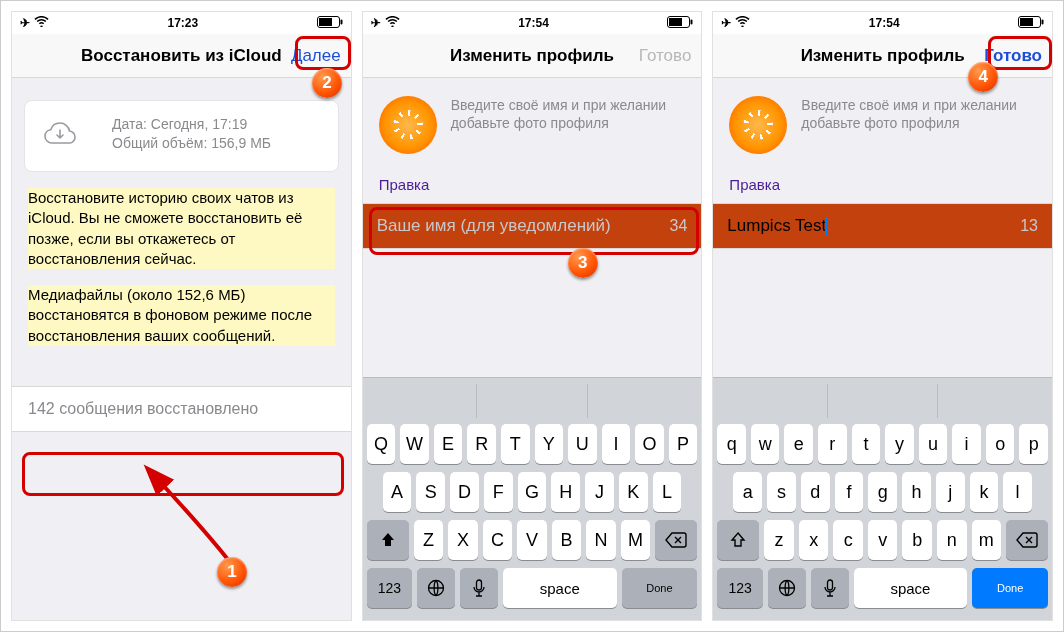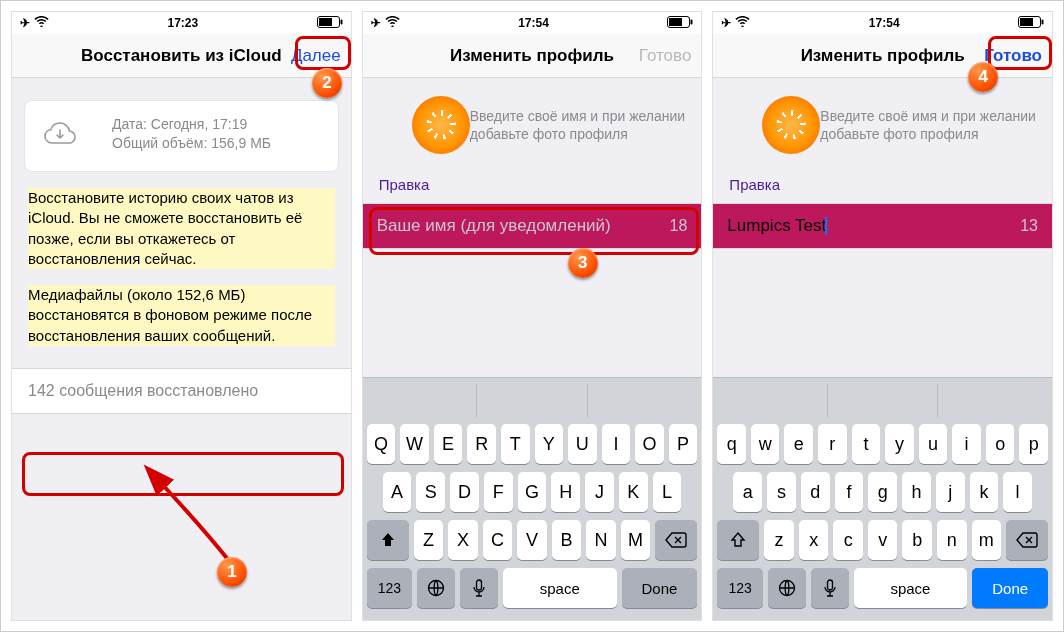--- a/index.html
+++ b/index.html
@@ -12,45 +12,45 @@
   .navbar .title { font-size: 17px; font-weight: 600; color: #000; }
   .navbar .right-btn { position: absolute; right: 10px; font-size: 17px; color: #1d4ed8; }
   .navbar .right-btn.disabled { color: #b8b8b8; }
   .content { flex: 1; background: #efeff4; position: relative; }
 
   
   .card { margin: 22px 12px 0 12px; background: #fff; border-radius: 8px; padding: 14px; display:flex; gap:31px; align-items:flex-start; border:1px solid #e4e4e8;}
   .cloud-icon { width:42px; height:42px; display:flex; align-items:center; justify-content:center; color:#9a9aa0;}
   .card-text { font-size:14px; color:#8a8a8e; line-height:1.35;}
   .para { margin: 16px 16px 0 16px; font-size:15px; color:#000; line-height:1.35; background:#fef9c3;}
-  .restore-row { margin-top: 22px; background:#fff; border-top:1px solid #d8d8d8; border-bottom:1px solid #d8d8d8; padding: 13px 16px; font-size:16px; color:#8a8a8e;}
+  .restore-row { margin-top: 40px; background:#fff; border-top:1px solid #d8d8d8; border-bottom:1px solid #d8d8d8; padding: 13px 16px; font-size:16px; color:#8a8a8e;}
 
   
-  .profile-head { display:flex; padding: 18px 16px 6px 16px; align-items:center;margin-left:33px;}
+  .profile-head { display:flex; gap:14px; padding: 18px 16px 6px 16px; align-items:flex-start;}
   .avatar { width:58px; height:58px; border-radius:50%; background: radial-gradient(circle at 50% 50%, #ffb84d 0%, #ff9500 55%, #ff7f00 70%); position:relative; flex-shrink:0;}
   .avatar::after{ content:""; position:absolute; inset:14px; border-radius:50%; background:
     repeating-conic-gradient(#fff 0 10deg, transparent 10deg 40deg); mask: radial-gradient(circle, transparent 44%, #000 45%);}
   .hint { font-size:14px; color:#8a8a8e; line-height:1.3;}
   .edit-link { margin: 16px 16px 10px 16px; font-size:15px; color:#4c1d95;}
-  .name-row { background:#be185d; border-top:1px solid #d8d8d8; border-bottom:1px solid #d8d8d8; padding: 12px 14px; display:flex; align-items:center; justify-content:space-between; font-size:17px;}
+  .name-row { background:#c2410c; border-top:1px solid #d8d8d8; border-bottom:1px solid #d8d8d8; padding: 12px 14px; display:flex; align-items:center; justify-content:space-between; font-size:17px;}
   .name-row .ph { color:#c7c7cc;}
   .name-row .val { color:#000; position:relative;}
   .name-row .val::after{ content:""; position:absolute; right:-1px; top:1px; bottom:1px; width:2px; background:#007aff;}
   .name-row .count { color:#c7c7cc; font-size:16px;}
 
   
   .keyboard { position:absolute; bottom:0; left:0; right:0; background:#d1d4d9; border-top:1px solid #b8bbc0; padding:6px 4px 4px 4px;}
   .sugg { display:flex; height:34px; margin-bottom:6px;}
   .sugg div { flex:1; border-right:1px solid #b8bbc0;}
   .sugg div:last-child{border:none;}
   .krow { display:flex; gap:5px; justify-content:center; margin-bottom:8px;}
   .key { background:#fff; border-radius:5px; box-shadow:0 1px 0 #898b8f; height:40px; flex:1; max-width:30px; display:flex; align-items:center; justify-content:center; font-size:18px; color:#000;}
   .key.special { background:#acb1b9; max-width:42px; font-size:14px;}
   .key.space { max-width:none; flex:3; font-size:15px;}
-  .key.done { background:#acb1b9; max-width:64px; flex:2; color:#000; font-size:15px;}
+  .key.done { background:#acb1b9; max-width:64px; flex:2; color:#000; font-size:11px;}
   .key.done.blue { background:#007aff; color:#fff;}
   .krow.bottom .key { max-width:none;}
   .krow.bottom .key.num { flex:1.2; background:#acb1b9; font-size:14px;}
   .krow.bottom .key.globe { flex:1; background:#acb1b9;}
   .krow.bottom .key.mic { flex:1; background:#acb1b9;}
 
   
   .callout-box { position:absolute; border:3px solid #d40000; border-radius:8px; pointer-events:none;}
   .badge { position:absolute; width:30px; height:30px; border-radius:50%; background: radial-gradient(circle at 35% 30%, #ff9a4d, #ff5000 60%, #c83000); color:#fff; font-weight:700; font-size:17px; display:flex; align-items:center; justify-content:center; box-shadow: 0 2px 3px rgba(0,0,0,.4), inset 0 1px 2px rgba(255,255,255,.5);}
   .arrow { position:absolute; pointer-events:none; }
@@ -143,21 +143,21 @@
       <span class="right-btn disabled">Готово</span>
     </div>
     <div class="content" style="background:#efeff4;">
       <div class="profile-head">
         <div class="avatar"></div>
         <div class="hint">Введите своё имя и при желании добавьте фото профиля</div>
       </div>
       <div class="edit-link">Правка</div>
       <div class="name-row">
         <span class="ph">Ваше имя (для уведомлений)</span>
-        <span class="count">18</span>
+        <span class="count">34</span>
       </div>
 
       <div class="keyboard">
         <div class="sugg">
             <div></div>
             <div></div>
             <div></div>
           </div>
         <div class="krow">
             <div class="key">Q</div>

